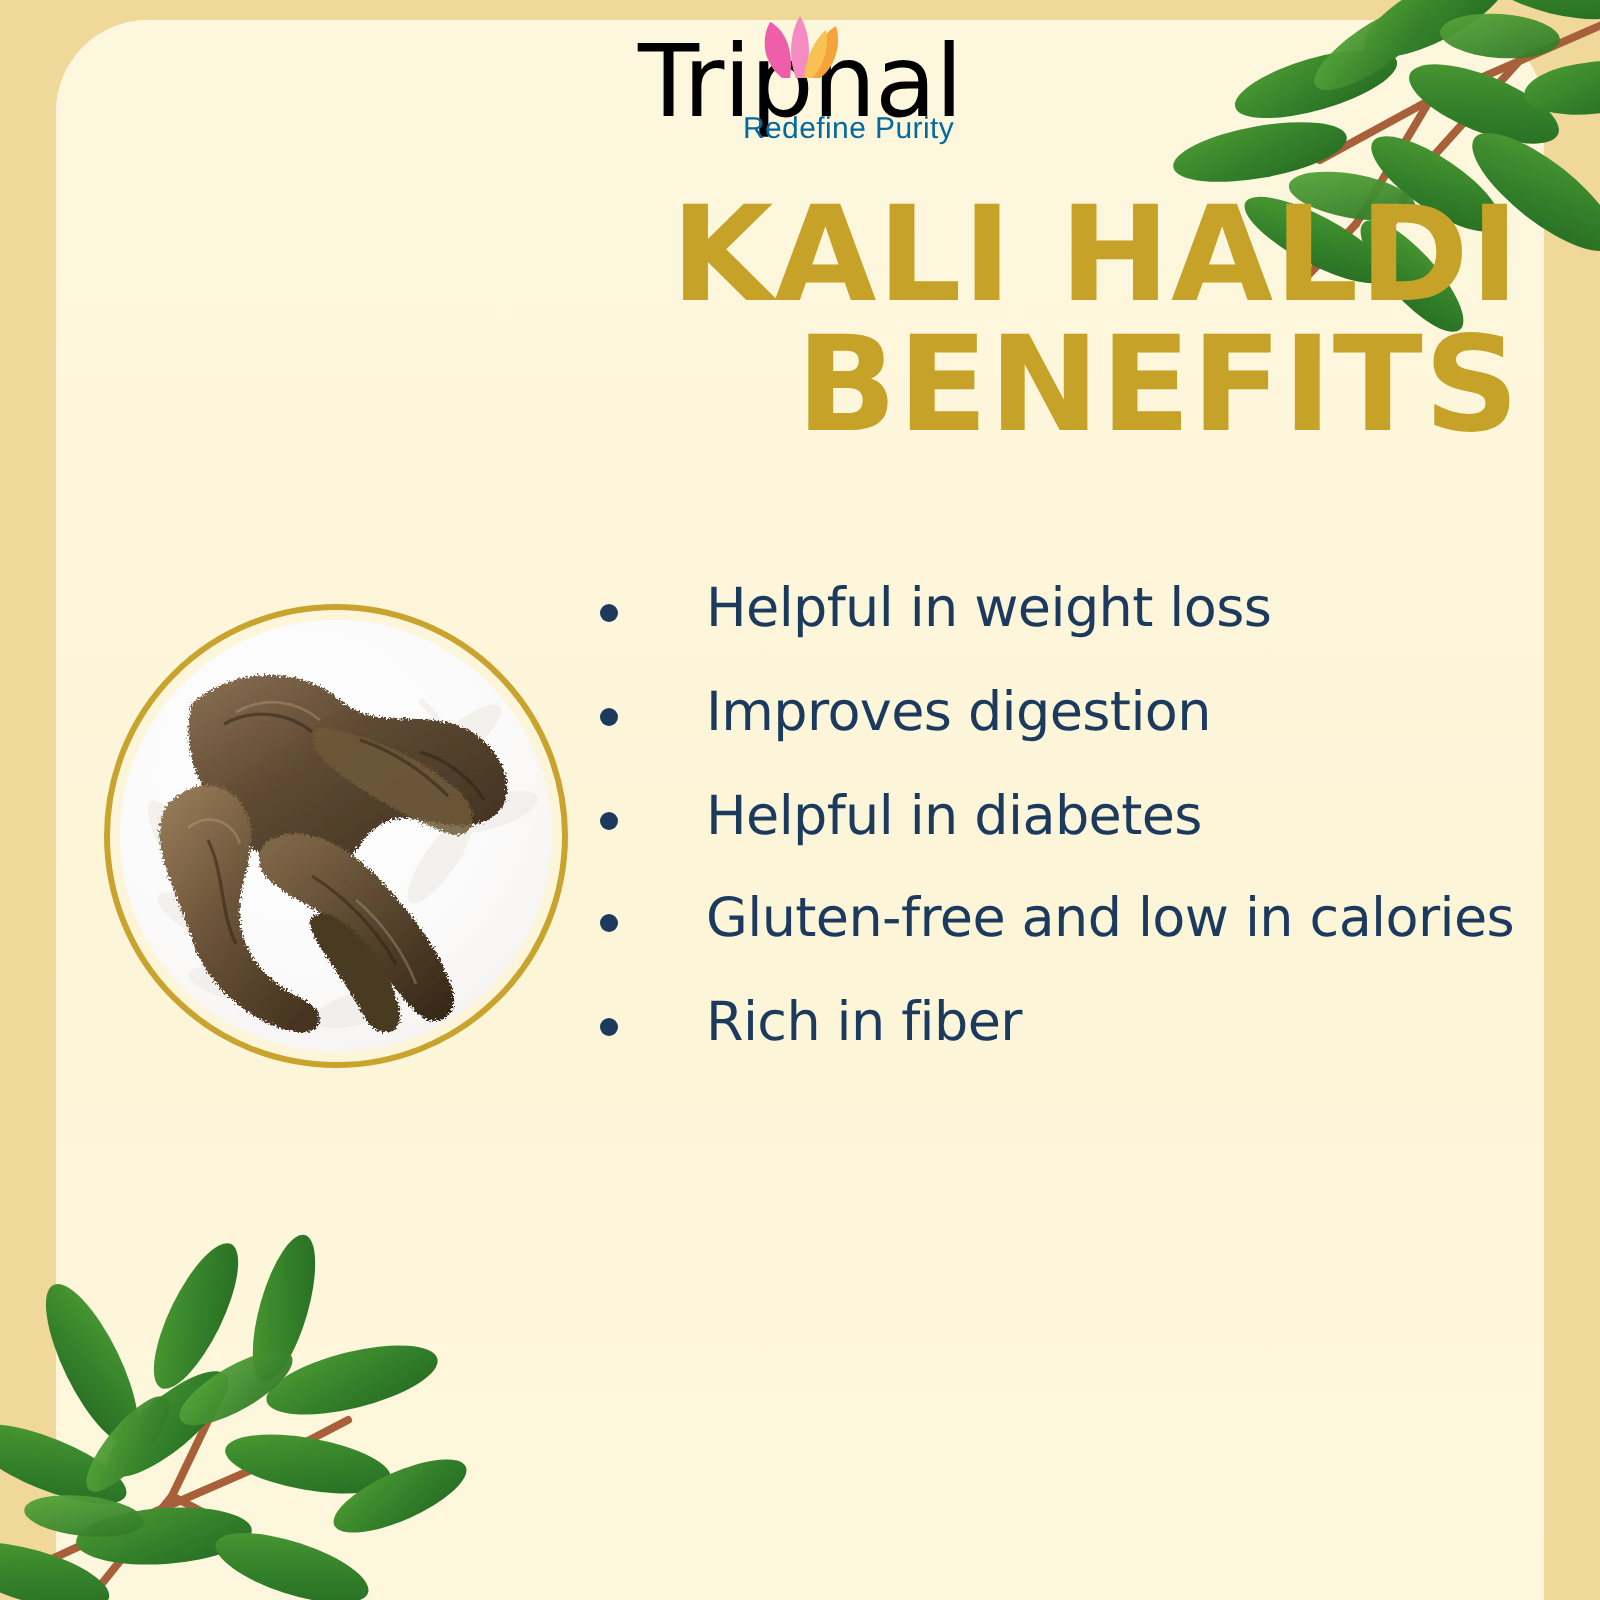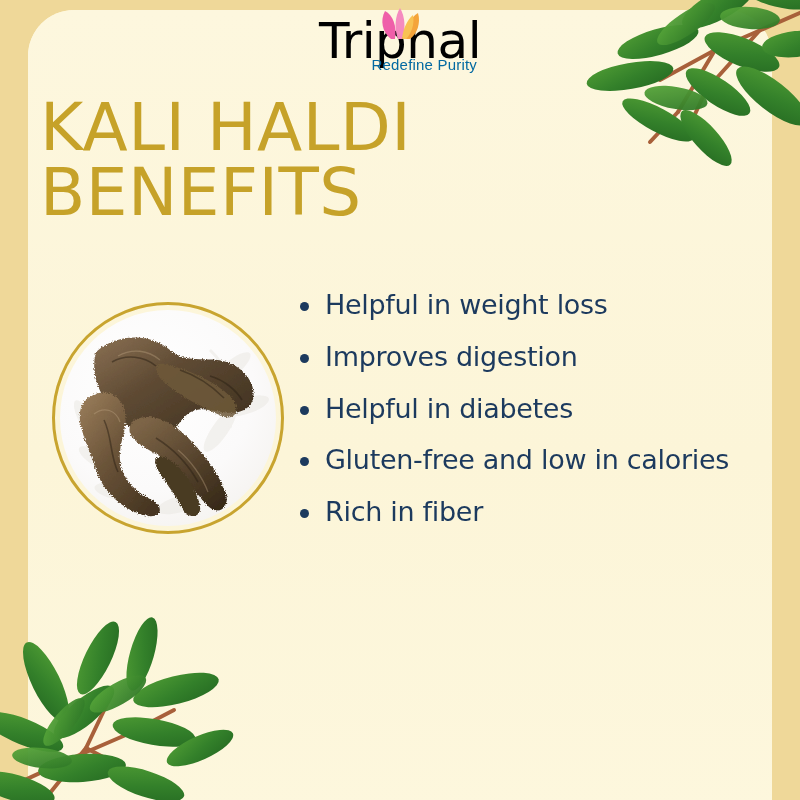--- a/index.html
+++ b/index.html
@@ -79,24 +79,24 @@
     letter-spacing: 0.2px;
     white-space: nowrap;
   }
 
   
   .title {
     position: absolute;
     left: 40px;
     right: 40px;
     top: 96px;
-    text-align: left;
+    text-align: right;
     color: #c6a229;
     font-family: "DejaVu Sans", sans-serif;
-    font-weight: 400;
+    font-weight: 700;
     font-size: 66px;
     line-height: 0.98;
     letter-spacing: 0.5px;
   }
   .title .l1 { display: block; }
   .title .l2 { display: block; }
 
   
   .product {
     position: absolute;
@@ -130,20 +130,21 @@
   .benefits {
     position: absolute;
     left: 300px;
     top: 288px;
     right: 14px;
   }
   .b-item {
     display: flex;
     align-items: flex-start;
     margin-bottom: 18px;
+    gap: 28px;
   }
   .b-dot {
     flex: 0 0 auto;
     width: 9px;
     height: 9px;
     border-radius: 50%;
     background: #1c3a5e;
     margin-top: 14px;
     margin-right: 16px;
   }

